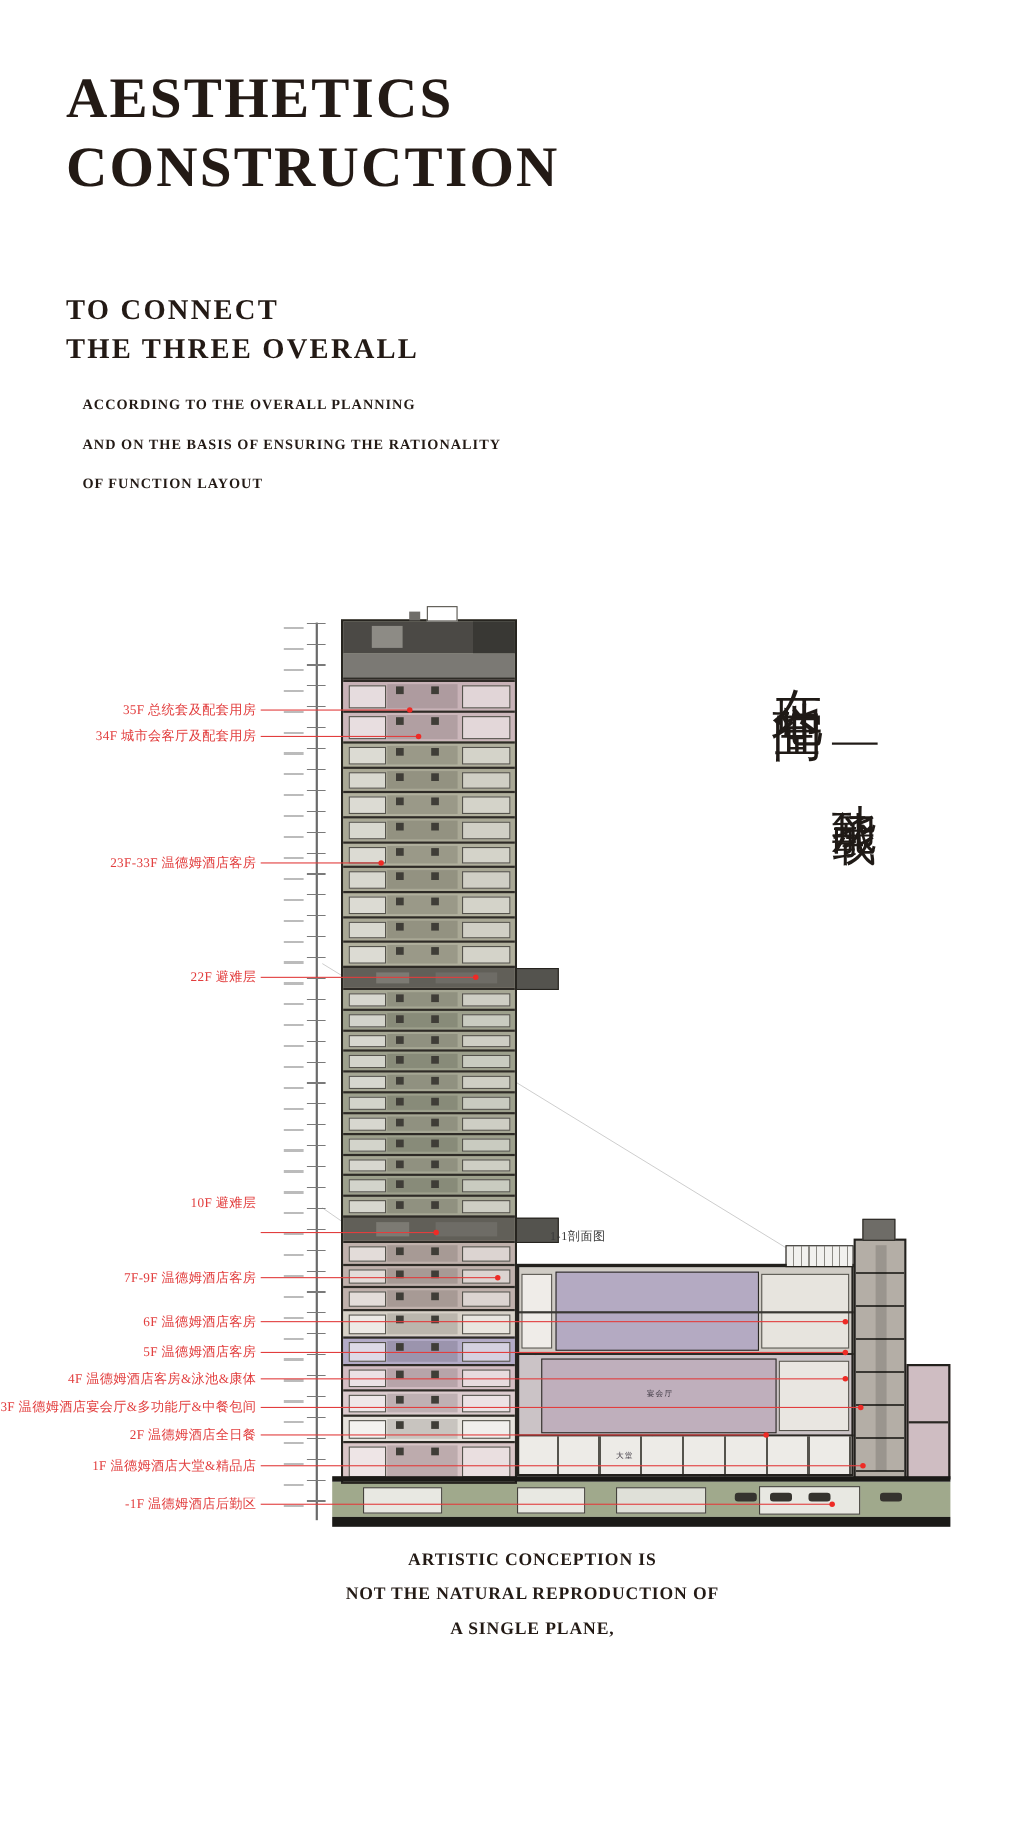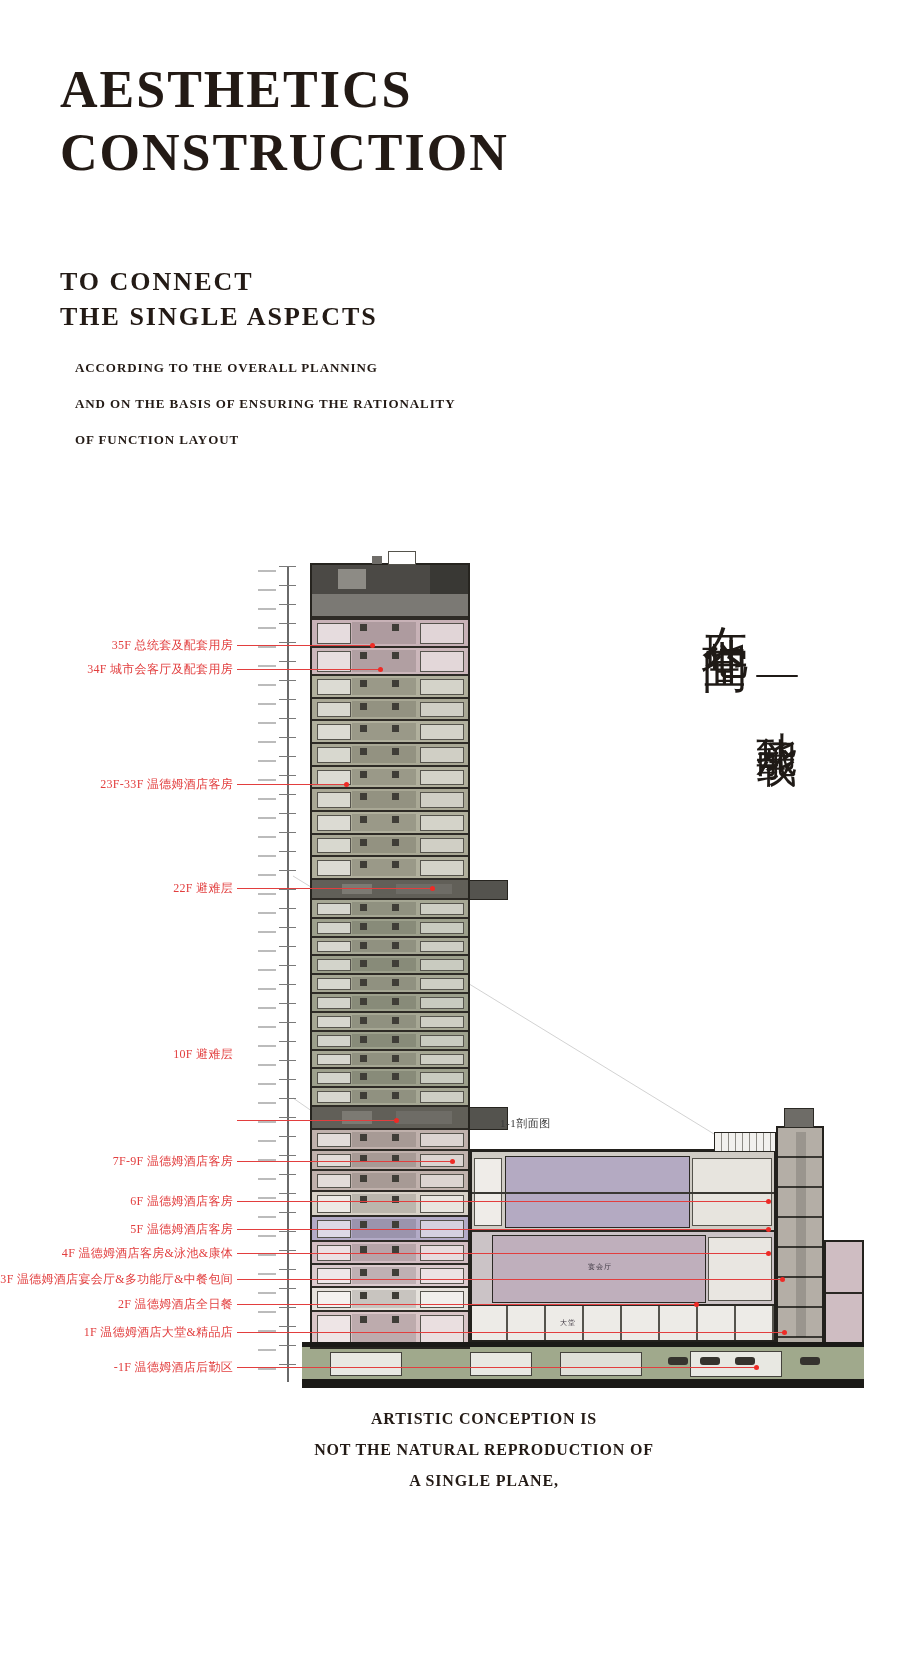--- a/index.html
+++ b/index.html
@@ -28,21 +28,21 @@
 
 <div class="page">
 
   <div class="title-block">
     <div class="title-line">AESTHETICS</div>
     <div class="title-line">CONSTRUCTION</div>
   </div>
 
   <div class="subtitle-block">
     <div class="subtitle-line">TO CONNECT</div>
-    <div class="subtitle-line">THE SINGLE ASPECTS</div>
+    <div class="subtitle-line">THE THREE OVERALL</div>
   </div>
 
   <div class="intro-block">
     <div class="intro-line">ACCORDING TO THE OVERALL PLANNING</div>
     <div class="intro-line">AND ON THE BASIS OF ENSURING THE RATIONALITY</div>
     <div class="intro-line">OF FUNCTION LAYOUT</div>
   </div>
 
   <div id="diagram">
     <svg class="svg-lines" width="920" height="1673">
@@ -367,21 +367,21 @@
       <div style="position: absolute; left: 0px; top: 775px; width: 233px; height: 18px; display: flex; justify-content: flex-end; align-items: center; z-index: 30;">
         <span class="flabel-text">23F-33F 温德姆酒店客房</span>
       </div>
       <div style="position: absolute; left: 237px; top: 784px; width: 109px; height: 1px; background: rgb(226, 62, 62); z-index: 30;"></div>
       <div style="position: absolute; left: 344px; top: 781.5px; width: 5px; height: 5px; background: rgb(238, 43, 38); z-index: 31; border-radius: 50%;"></div>
       <div style="position: absolute; left: 0px; top: 879px; width: 233px; height: 18px; display: flex; justify-content: flex-end; align-items: center; z-index: 30;">
         <span class="flabel-text">22F 避难层</span>
       </div>
       <div style="position: absolute; left: 237px; top: 888px; width: 195px; height: 1px; background: rgb(226, 62, 62); z-index: 30;"></div>
       <div style="position: absolute; left: 430px; top: 885.5px; width: 5px; height: 5px; background: rgb(238, 43, 38); z-index: 31; border-radius: 50%;"></div>
-      <div style="position: absolute; left: 0px; top: 1045px; width: 233px; height: 18px; display: flex; justify-content: flex-end; align-items: center; z-index: 30;">
+      <div style="position: absolute; left: 0px; top: 1084px; width: 233px; height: 18px; display: flex; justify-content: flex-end; align-items: center; z-index: 30;">
         <span class="flabel-text">10F 避难层</span>
       </div>
       <div style="position: absolute; left: 237px; top: 1120px; width: 159px; height: 1px; background: rgb(226, 62, 62); z-index: 30;"></div>
       <div style="position: absolute; left: 394px; top: 1117.5px; width: 5px; height: 5px; background: rgb(238, 43, 38); z-index: 31; border-radius: 50%;"></div>
       <div style="position: absolute; left: 0px; top: 1152px; width: 233px; height: 18px; display: flex; justify-content: flex-end; align-items: center; z-index: 30;">
         <span class="flabel-text">7F-9F 温德姆酒店客房</span>
       </div>
       <div style="position: absolute; left: 237px; top: 1161px; width: 215px; height: 1px; background: rgb(226, 62, 62); z-index: 30;"></div>
       <div style="position: absolute; left: 450px; top: 1158.5px; width: 5px; height: 5px; background: rgb(238, 43, 38); z-index: 31; border-radius: 50%;"></div>
       <div style="position: absolute; left: 0px; top: 1192px; width: 233px; height: 18px; display: flex; justify-content: flex-end; align-items: center; z-index: 30;">

